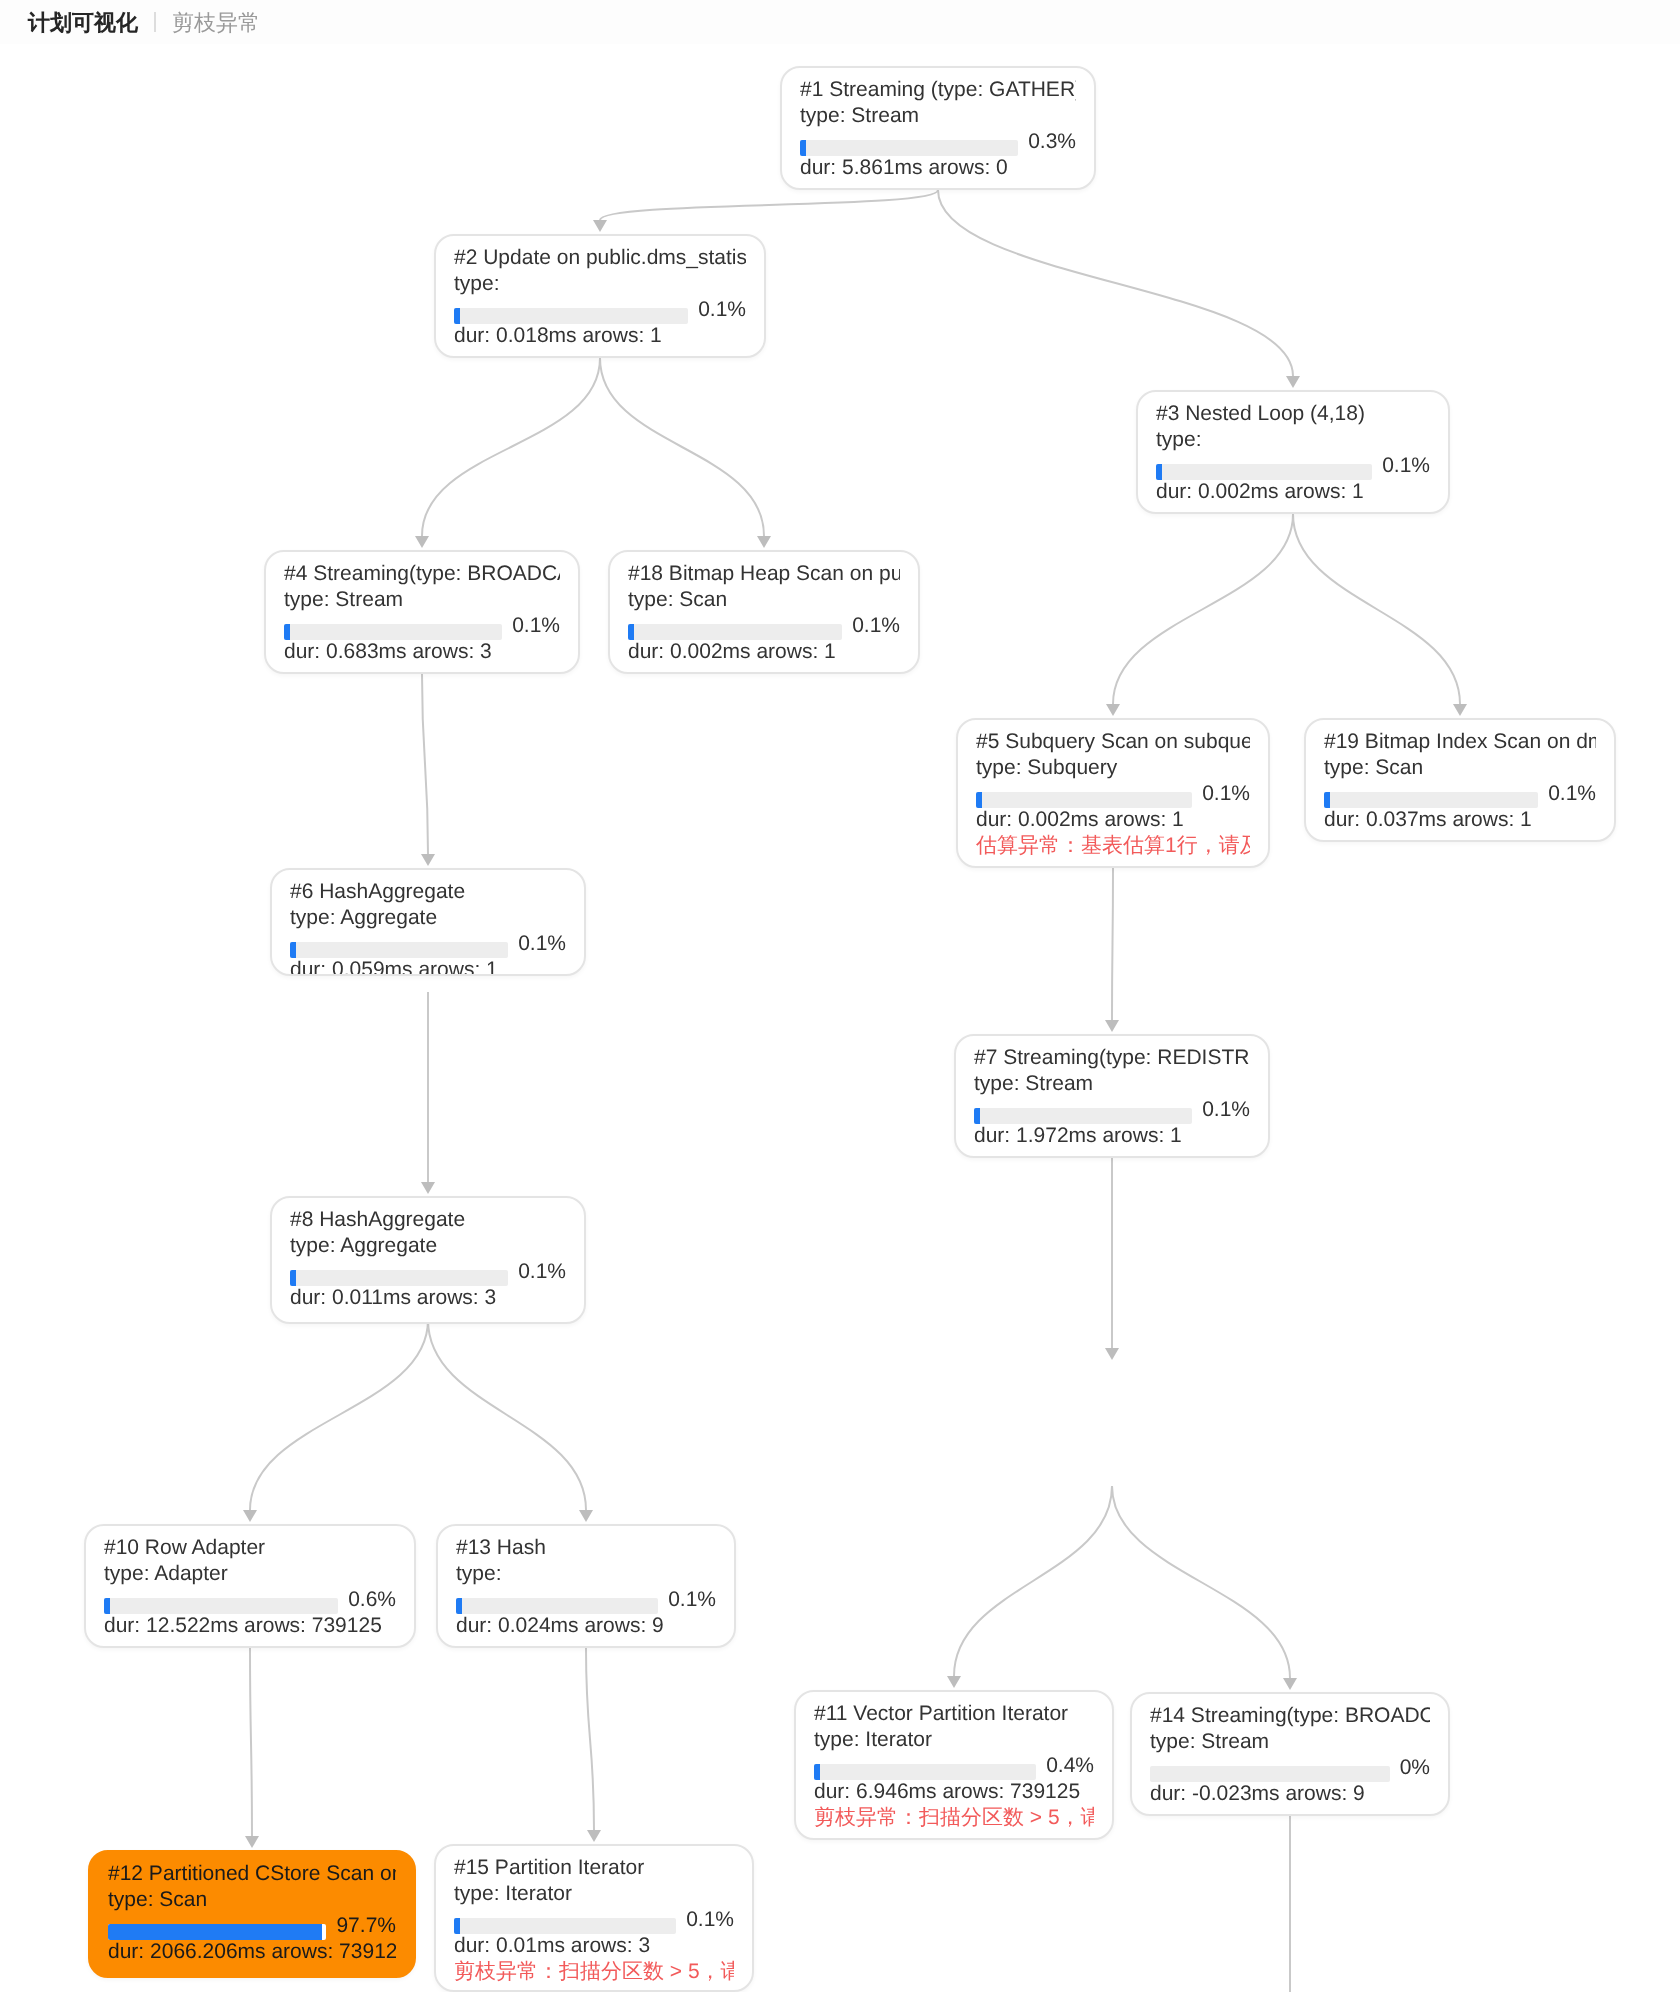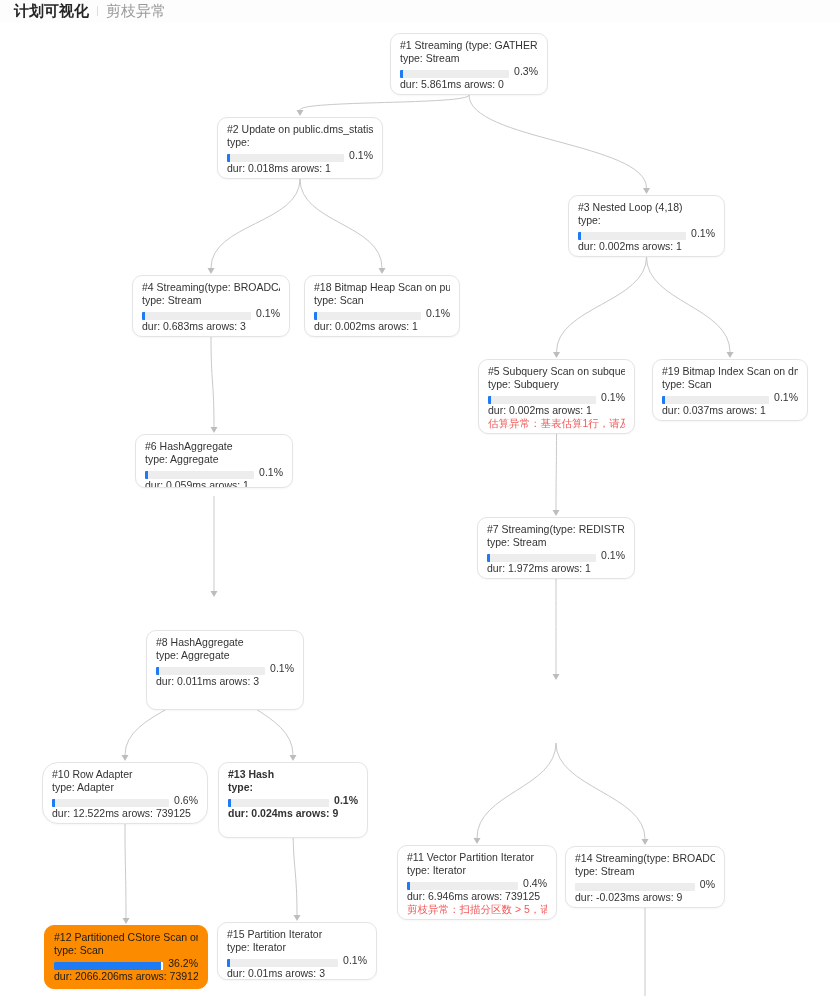--- a/index.html
+++ b/index.html
@@ -5,21 +5,21 @@
   html,body{margin:0;padding:0;}
   body{
     width:840px;height:996px;overflow:hidden;position:relative;
     background:#ffffff;
     font-family:"Liberation Sans","DejaVu Sans",sans-serif;
     -webkit-font-smoothing:antialiased;
   }
   .header{
     position:absolute;top:0;left:0;right:0;height:18px;
     display:flex;align-items:center;padding:2px 6px;background:#fdfdfd;
-    font-size:15px;z-index:5;
+    font-size:11px;z-index:5;
   }
   .tab{cursor:pointer;padding:0 8px;white-space:nowrap;}
   .tab.active{color:#262626;font-weight:bold;}
   .tab.inactive{color:#9a9a9a;}
   .tab-divider{width:1px;height:10px;background:#dddddd;}
   #tree{position:absolute;left:0;top:0;width:840px;height:996px;}
   #edge-layer{position:absolute;left:0;top:0;pointer-events:none;}
   .node{
     position:absolute;box-sizing:border-box;
     background:#ffffff;
@@ -187,43 +187,43 @@
       <div class="title">#7 Streaming(type: REDISTRIBU...</div>
       <div class="type-line">type: Stream</div>
       <div class="bar-row">
         <div class="bar-track">
           <div class="bar-fill" style="width: 2.5%;"></div>
         </div>
         <div class="bar-pct">0.1%</div>
       </div>
       <div class="detail-line">dur: 1.972ms arows: 1</div>
     </div>
-    <div class="node" style="left: 146px; top: 598px; width: 158px; height: 80px; margin-top: 32px;">
+    <div class="node" style="left: 135px; top: 598px; width: 158px; height: 64px;">
       <div class="title">#8 HashAggregate</div>
       <div class="type-line">type: Aggregate</div>
       <div class="bar-row">
         <div class="bar-track">
           <div class="bar-fill" style="width: 2.5%;"></div>
         </div>
         <div class="bar-pct">0.1%</div>
       </div>
       <div class="detail-line">dur: 0.011ms arows: 3</div>
     </div>
-    <div class="node" style="left: 42px; top: 762px; width: 166px; height: 62px; border-radius: 16px;">
+    <div class="node" style="left: 42px; top: 762px; width: 166px; height: 62px;">
       <div class="title">#10 Row Adapter</div>
       <div class="type-line">type: Adapter</div>
       <div class="bar-row">
         <div class="bar-track">
           <div class="bar-fill" style="width: 2.5%;"></div>
         </div>
         <div class="bar-pct">0.6%</div>
       </div>
       <div class="detail-line">dur: 12.522ms arows: 739125</div>
     </div>
-    <div class="node" style="left: 218px; top: 762px; width: 150px; height: 76px; font-weight: bold;">
+    <div class="node" style="left: 218px; top: 762px; width: 150px; height: 62px;">
       <div class="title">#13 Hash</div>
       <div class="type-line">type:</div>
       <div class="bar-row">
         <div class="bar-track">
           <div class="bar-fill" style="width: 2.5%;"></div>
         </div>
         <div class="bar-pct">0.1%</div>
       </div>
       <div class="detail-line">dur: 0.024ms arows: 9</div>
     </div>
@@ -250,25 +250,25 @@
       </div>
       <div class="detail-line">dur: -0.023ms arows: 9</div>
     </div>
     <div class="node highlight" style="left: 44px; top: 925px; width: 164px; height: 64px;">
       <div class="title">#12 Partitioned CStore Scan on ...</div>
       <div class="type-line">type: Scan</div>
       <div class="bar-row">
         <div class="bar-track">
           <div class="bar-fill" style="width: 97.7%;"></div>
         </div>
-        <div class="bar-pct">36.2%</div>
+        <div class="bar-pct">97.7%</div>
       </div>
       <div class="detail-line">dur: 2066.206ms arows: 739125</div>
     </div>
-    <div class="node" style="left: 217px; top: 922px; width: 160px; height: 58px;">
+    <div class="node" style="left: 217px; top: 922px; width: 160px; height: 74px;">
       <div class="title">#15 Partition Iterator</div>
       <div class="type-line">type: Iterator</div>
       <div class="bar-row">
         <div class="bar-track">
           <div class="bar-fill" style="width: 2.5%;"></div>
         </div>
         <div class="bar-pct">0.1%</div>
       </div>
       <div class="detail-line">dur: 0.01ms arows: 3</div>
       <div class="warn-line">剪枝异常：扫描分区数 &gt; 5，请使...</div>

